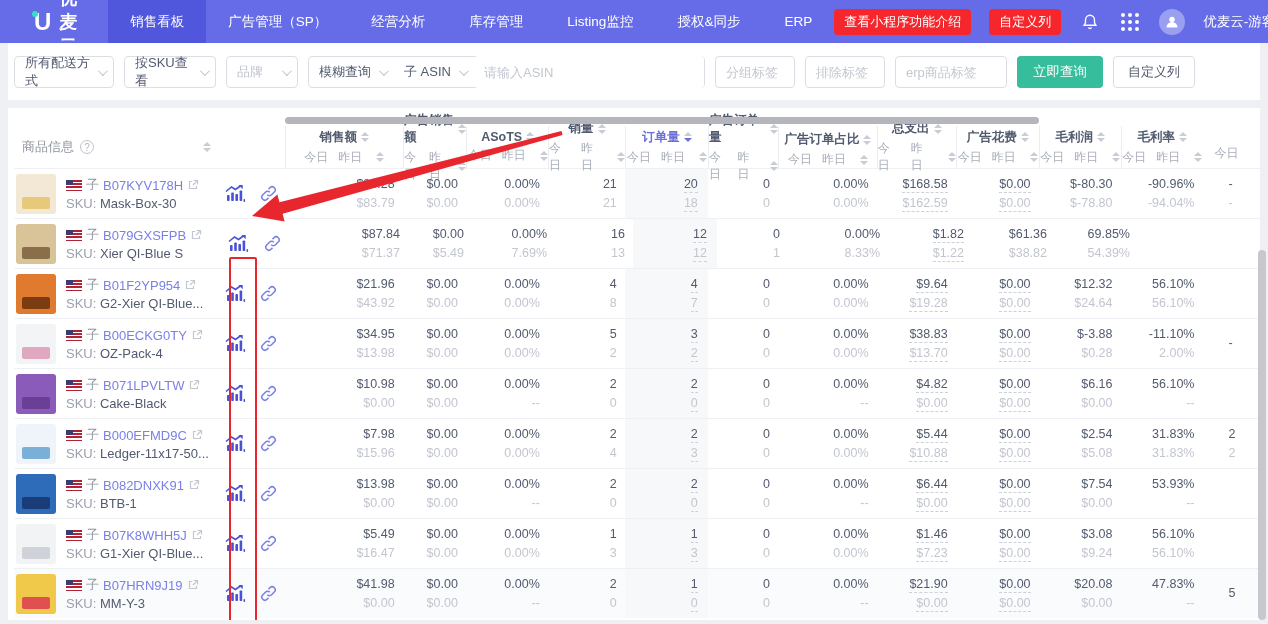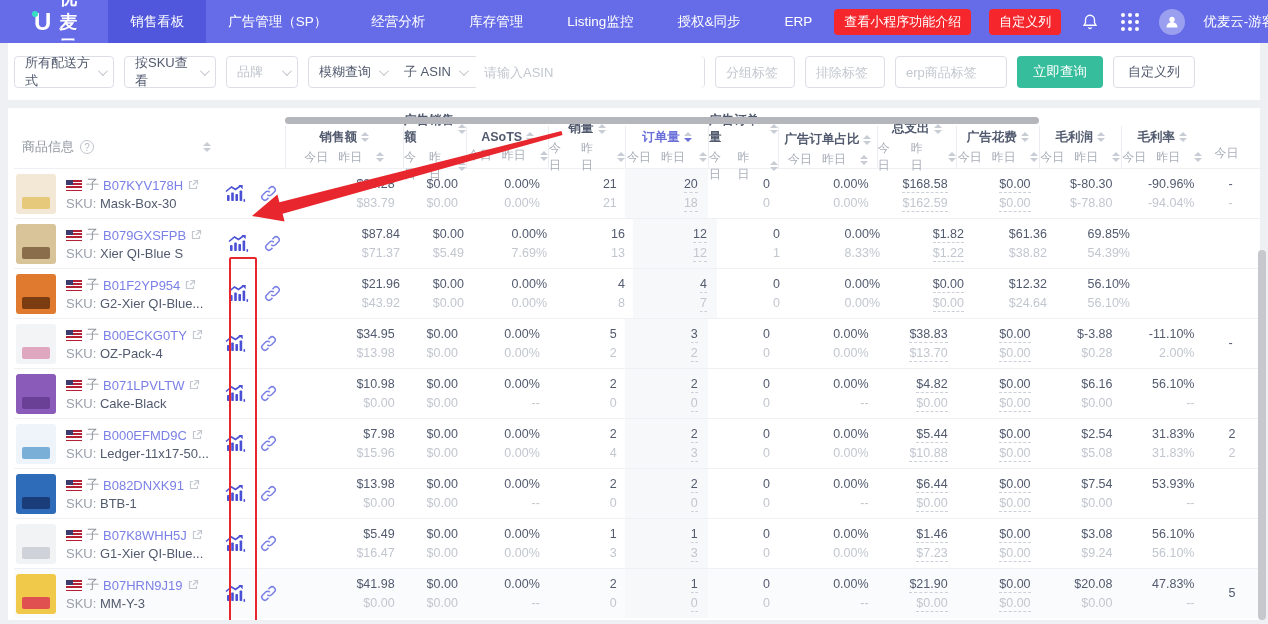--- a/index.html
+++ b/index.html
@@ -643,20 +643,24 @@
         <div class="v-y"><span class="dash">7</span></div>
       </div>
       <div class="cell c-adorders">
         <div class="v-t">0</div>
         <div class="v-y">0</div>
       </div>
       <div class="cell c-adpct">
         <div class="v-t">0.00%</div>
         <div class="v-y">0.00%</div>
       </div>
+      <div class="cell c-spend">
+        <div class="v-t"><span class="dash">$9.64</span></div>
+        <div class="v-y"><span class="dash">$19.28</span></div>
+      </div>
       <div class="cell c-adcost">
         <div class="v-t"><span class="dash">$0.00</span></div>
         <div class="v-y"><span class="dash">$0.00</span></div>
       </div>
       <div class="cell c-profit">
         <div class="v-t">$12.32</div>
         <div class="v-y">$24.64</div>
       </div>
       <div class="cell c-margin">
         <div class="v-t">56.10%</div>

